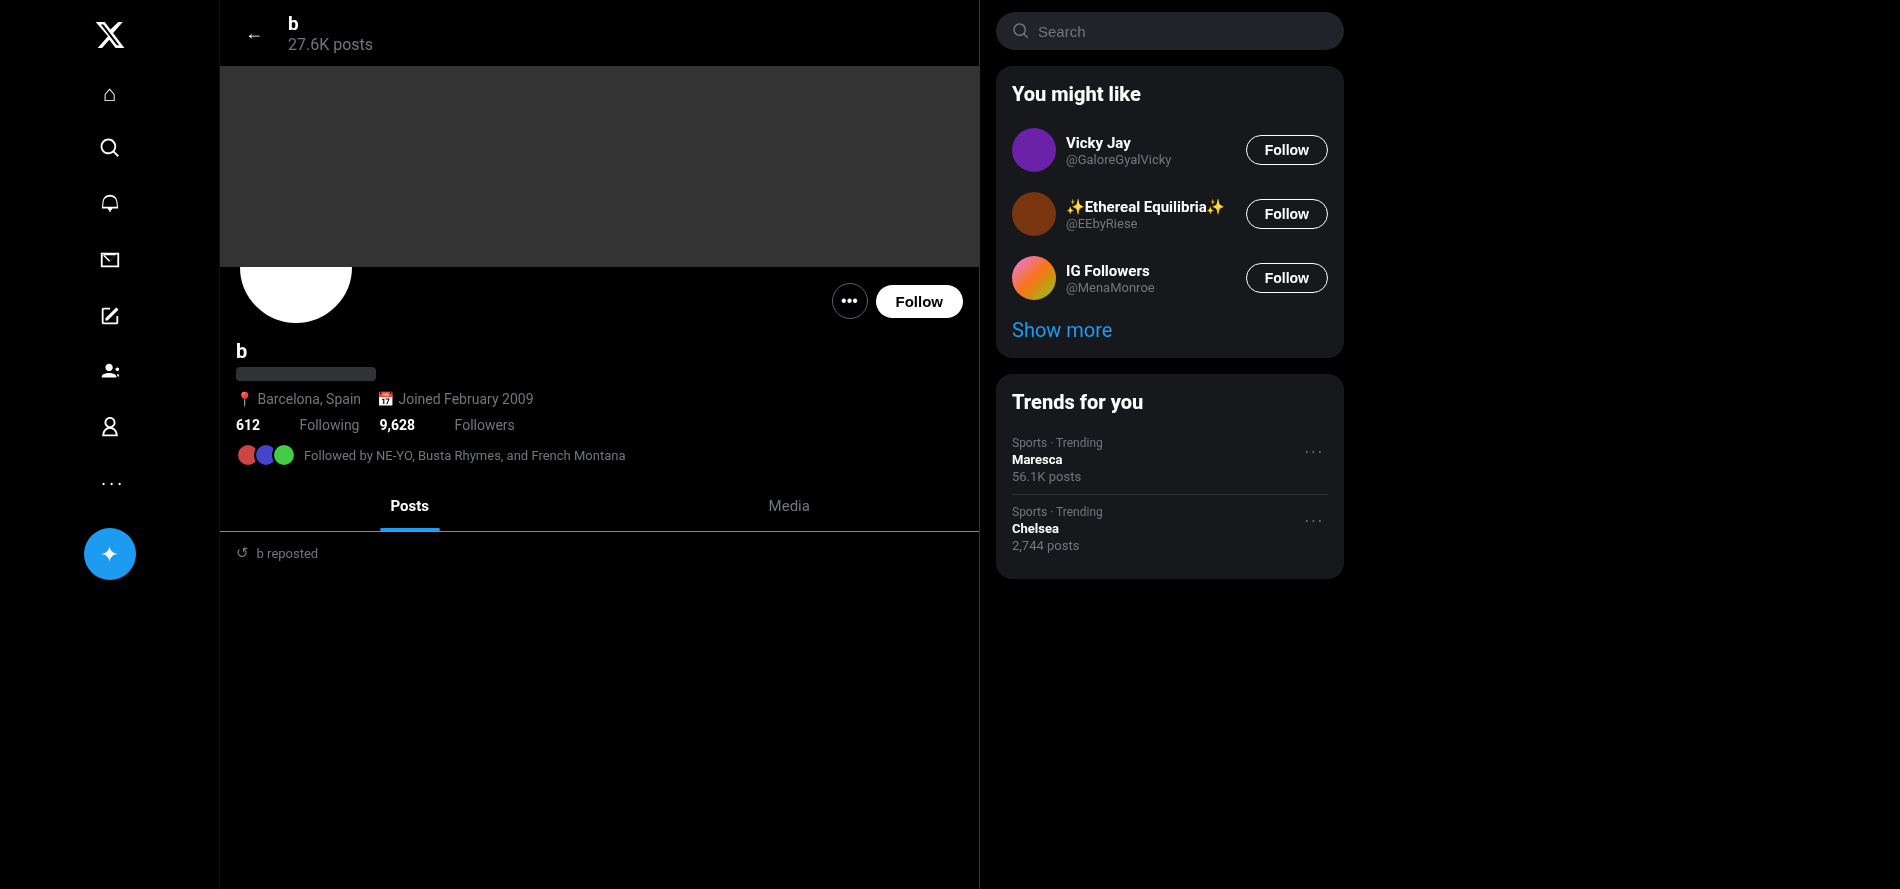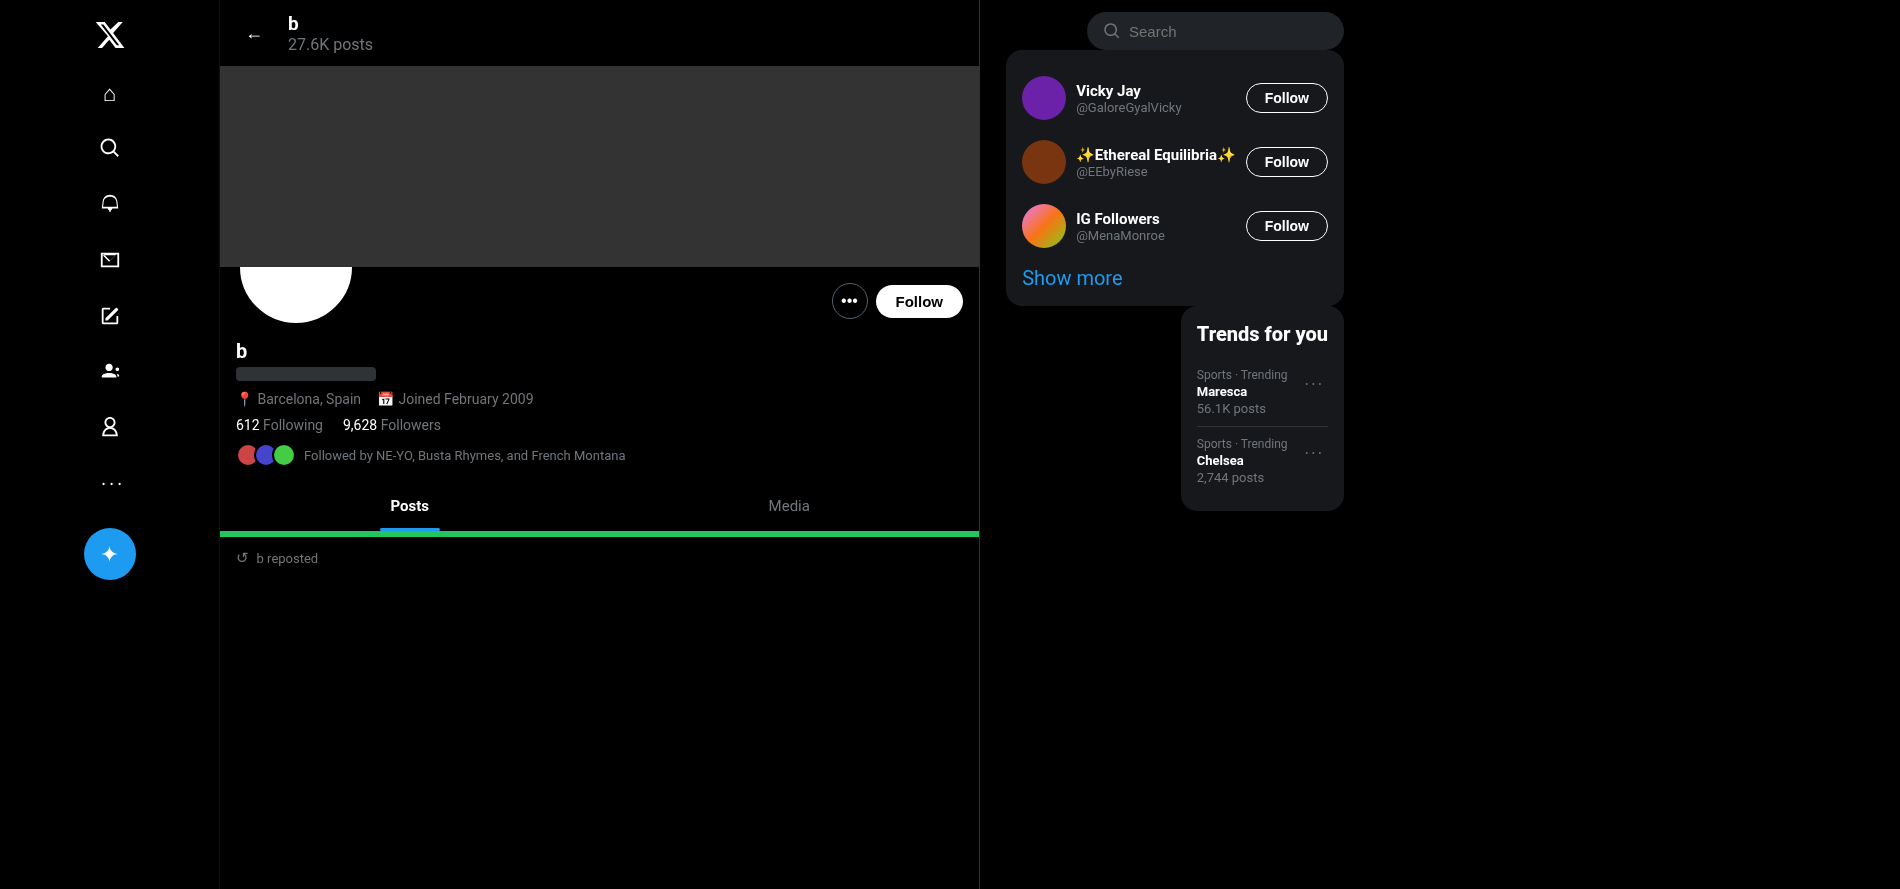--- a/index.html
+++ b/index.html
@@ -172,22 +172,22 @@
       margin-bottom: 10px;
       align-items: center;
     }
     .meta-item { display: flex; align-items: center; gap: 4px; }
     .profile-stats {
       display: flex;
       gap: 20px;
       font-size: 14px;
       margin-bottom: 10px;
     }
-    .stat-count { font-weight: 400; }
-    .stat-label { color: #71767b; }
+    .stat-count { font-weight: 700; }
+    .stat-label { color: #71767b; margin-left: 36px; }
     .followed-by {
       display: flex;
       align-items: center;
       gap: 8px;
       font-size: 13px;
       color: #71767b;
       margin-bottom: 14px;
     }
     .follower-avatars {
       display: flex;
@@ -200,21 +200,21 @@
       margin-left: -6px;
       background: #555;
     }
     .follower-avatar:first-child { margin-left: 0; background: #c44; }
     .follower-avatar:nth-child(2) { background: #44c; }
     .follower-avatar:nth-child(3) { background: #4c4; }
 
     
     .profile-tabs {
       display: flex;
-      border-bottom: 6px solid #22c55e;
+      border-bottom: 1px solid #22c55e;
     }
     .tab {
       flex: 1;
       text-align: center;
       padding: 16px 0;
       font-size: 15px;
       color: #71767b;
       cursor: pointer;
       position: relative;
     }
@@ -240,22 +240,22 @@
       gap: 8px;
     }
 
     
     .right-sidebar {
       width: 380px;
       flex-shrink: 0;
       padding: 12px 16px;
       display: flex;
       flex-direction: column;
+      gap: 16px;
       overflow-y: auto;
-      align-items: flex-end;
     }
 
     
     .search-bar {
       display: flex;
       align-items: center;
       background: #202327;
       border-radius: 24px;
       padding: 10px 16px;
       gap: 8px;
@@ -495,20 +495,21 @@
 <aside class="right-sidebar">
 
   <div class="search-bar">
     <svg width="18" height="18" viewBox="0 0 24 24" fill="#71767b">
       <path d="M10.25 3.75c-3.59 0-6.5 2.91-6.5 6.5s2.91 6.5 6.5 6.5c1.795 0 3.419-.726 4.596-1.904 1.178-1.177 1.904-2.801 1.904-4.596 0-3.59-2.91-6.5-6.5-6.5zm-8.5 6.5c0-4.694 3.806-8.5 8.5-8.5s8.5 3.806 8.5 8.5c0 1.986-.682 3.815-1.814 5.262l4.776 4.776-1.414 1.414-4.776-4.776c-1.447 1.132-3.276 1.814-5.272 1.814-4.694 0-8.5-3.806-8.5-8.5z"></path>
     </svg>
     <input type="text" placeholder="Search" style="">
   </div>
 
   <div class="card">
+    <div class="card-title">You might like</div>
 
     <div class="suggestion-item">
       <div class="suggestion-avatar av-purple"></div>
       <div class="suggestion-info">
         <span class="suggestion-name">Vicky Jay</span>
         <span class="suggestion-handle">@GaloreGyalVicky</span>
       </div>
       <button class="suggestion-follow-btn">Follow</button>
     </div>
 

